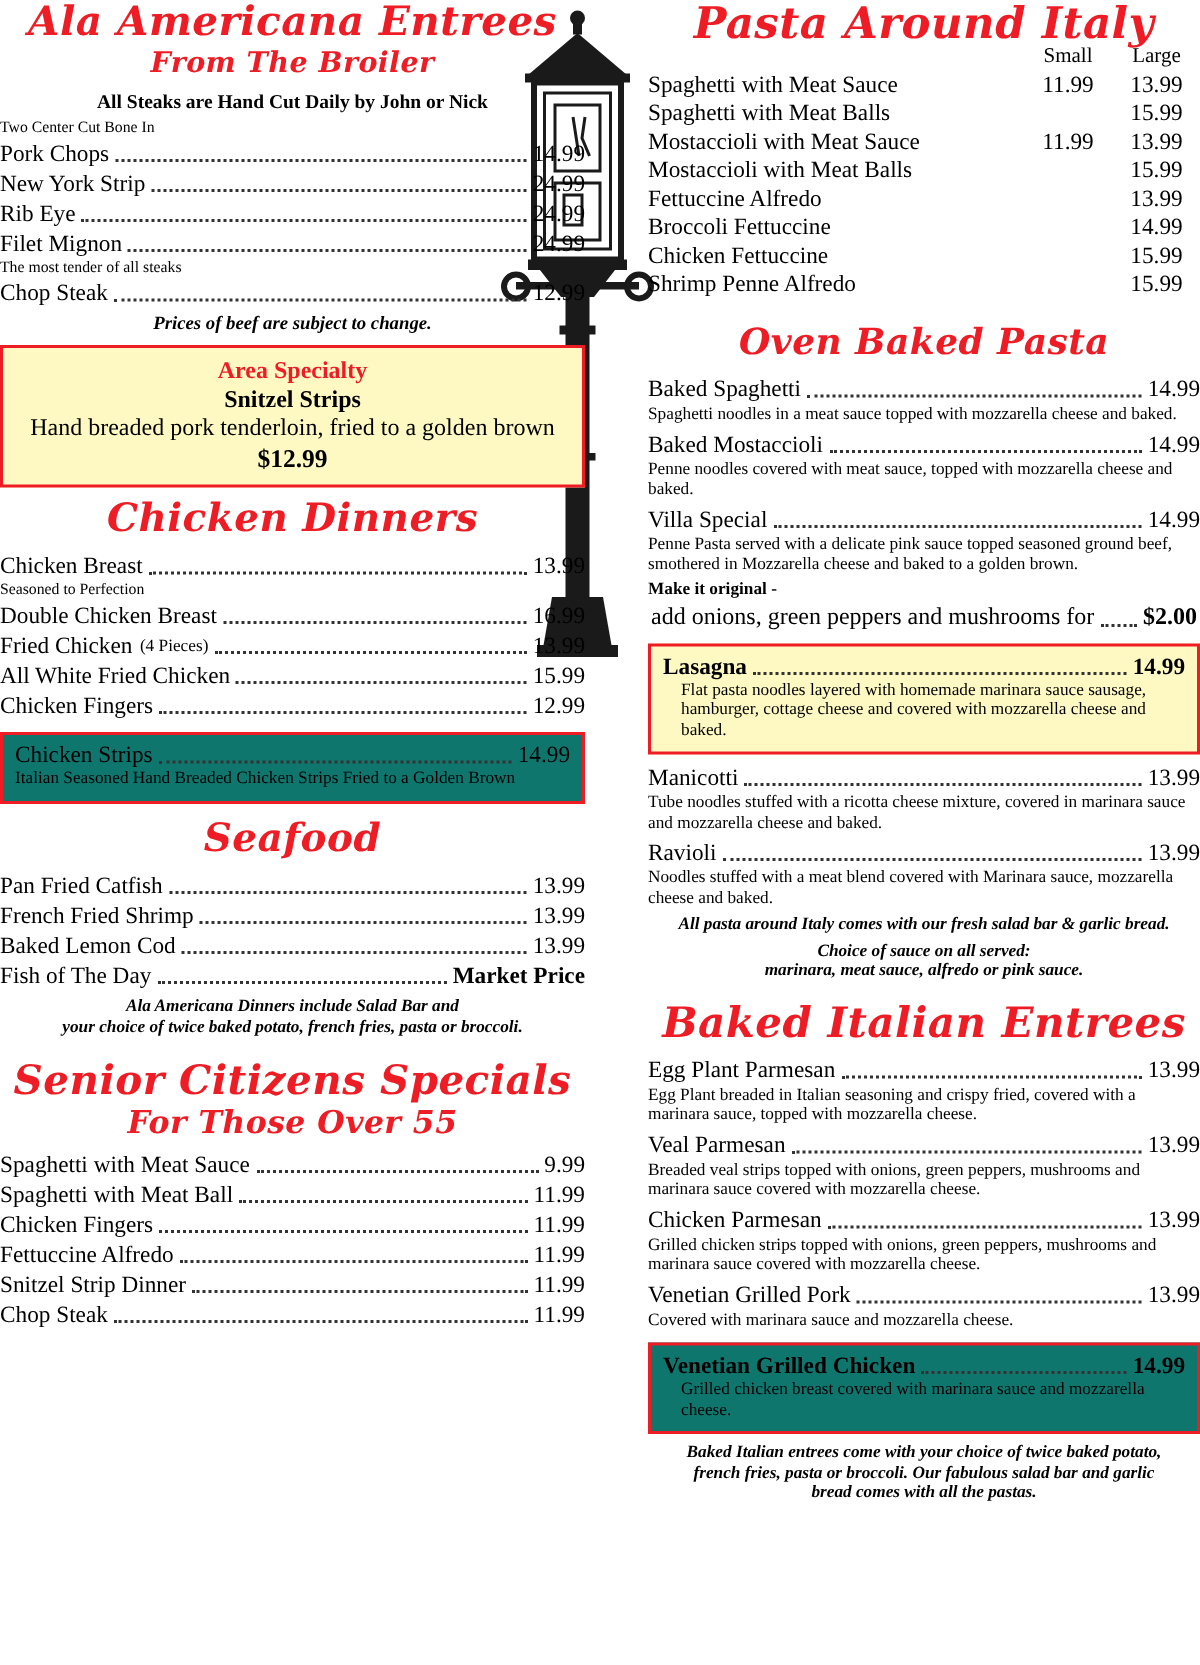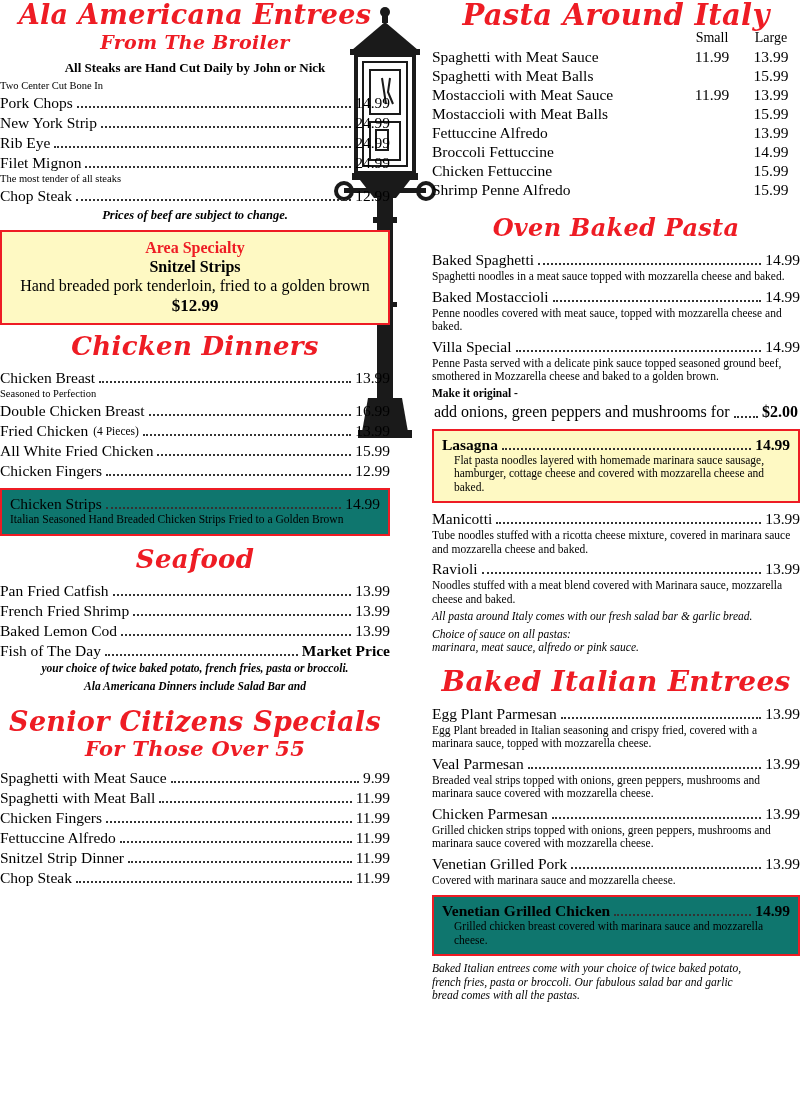--- a/index.html
+++ b/index.html
@@ -70,21 +70,21 @@
   .pasta-hdr{
     display:flex;justify-content:flex-end;font-size:14px;line-height:16px;margin-bottom:1px;
   }
   .pasta-hdr .s{width:60px;text-align:center;}
   .pasta-hdr .l{width:58px;text-align:center;}
   .prow{display:flex;font-size:15.5px;line-height:19px;}
   .prow .nm{flex:1;white-space:nowrap;}
   .prow .s{width:60px;text-align:center;}
   .prow .l{width:58px;text-align:center;}
 
-  .note{font-size:11.5px;line-height:13.5px;font-weight:normal;font-style:italic;}
+  .note{font-size:11.5px;line-height:13.5px;font-weight:bold;font-style:italic;text-align:center;}
   .note2{font-size:11.5px;line-height:14px;font-weight:bold;font-style:italic;}
 
   .spacer-6{height:6px;}
 
   
   .lamp{position:absolute;left:330px;top:2px;width:110px;height:450px;}
 </style>
 </head>
 <body>
 
@@ -227,22 +227,22 @@
     <div class="item">
       <span class="nm">Baked Lemon Cod</span>
       <span class="dots"></span>
       <span class="pr">13.99</span>
     </div>
     <div class="item">
       <span class="nm">Fish of The Day</span>
       <span class="dots"></span>
       <span class="pr bold">Market Price</span>
     </div>
+    <div class="centerline note2" style="margin-top:4px;">Ala Americana Dinners include Salad Bar and</div>
     <div class="centerline note2">your choice of twice baked potato,  french fries, pasta or broccoli.</div>
-    <div class="centerline note2" style="margin-top:4px;">Ala Americana Dinners include Salad Bar and</div>
 
     <div class="script-head h-main" style="margin-top:14px;">Senior Citizens Specials</div>
     <div class="script-head h-sub" style="font-size:21px;">For Those Over 55</div>
     <div class="spacer-6"></div>
 
     <div class="item">
       <span class="nm">Spaghetti with Meat Sauce</span>
       <span class="dots"></span>
       <span class="pr">9.99</span>
     </div>
@@ -372,21 +372,21 @@
     <div class="desc">Tube noodles stuffed with a ricotta cheese mixture, covered in marinara sauce and mozzarella cheese and baked.</div>
 
     <div class="item">
       <span class="nm">Ravioli</span>
       <span class="dots"></span>
       <span class="pr">13.99</span>
     </div>
     <div class="desc">Noodles stuffed with a meat blend covered with Marinara sauce, mozzarella cheese and baked.</div>
 
     <div class="note" style="margin-top:4px;">All pasta around Italy comes with our fresh salad bar &amp; garlic bread.</div>
-    <div class="note" style="margin-top:4px;">Choice of sauce on all pastas:</div>
+    <div class="note" style="margin-top:4px;">Choice of sauce on all served:</div>
     <div class="note">marinara, meat sauce, alfredo or pink sauce.</div>
 
     <div class="script-head h-main" style="margin-top:12px;font-size:28px;">Baked Italian Entrees</div>
     <div class="spacer-6"></div>
 
     <div class="item">
       <span class="nm">Egg Plant Parmesan</span>
       <span class="dots"></span>
       <span class="pr">13.99</span>
     </div>

